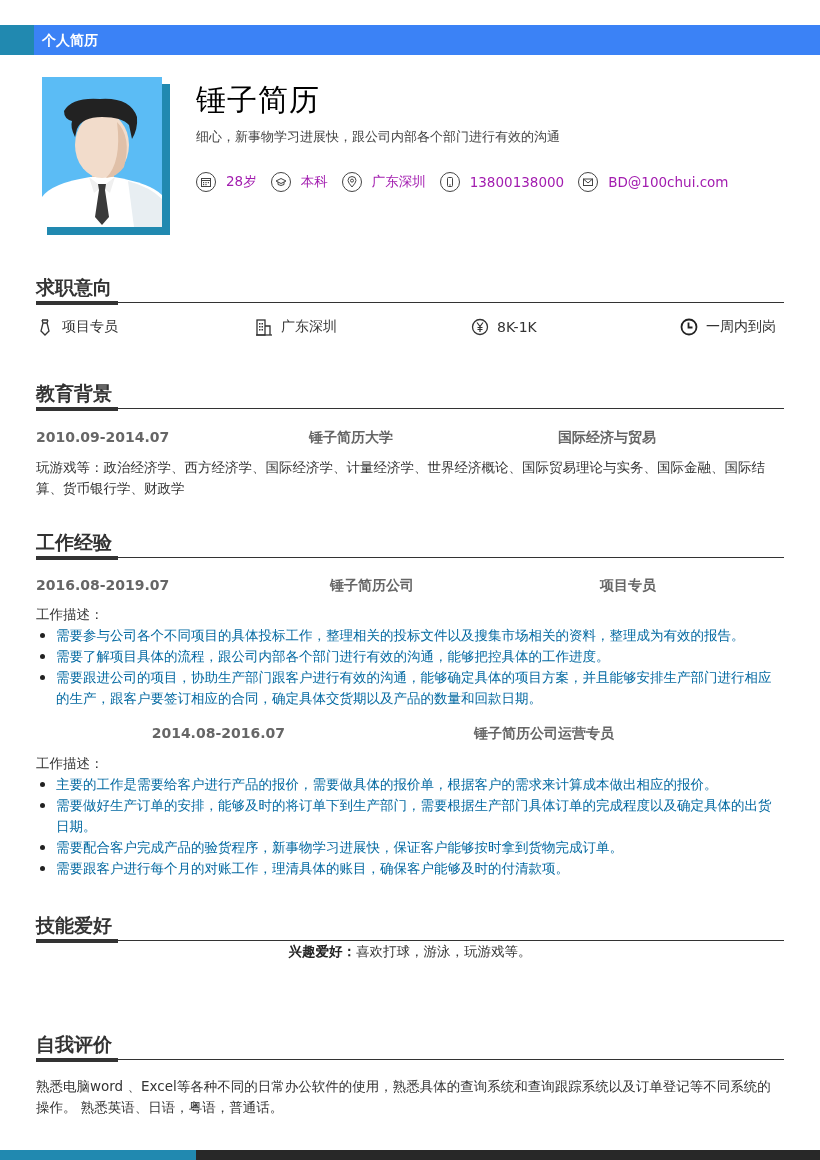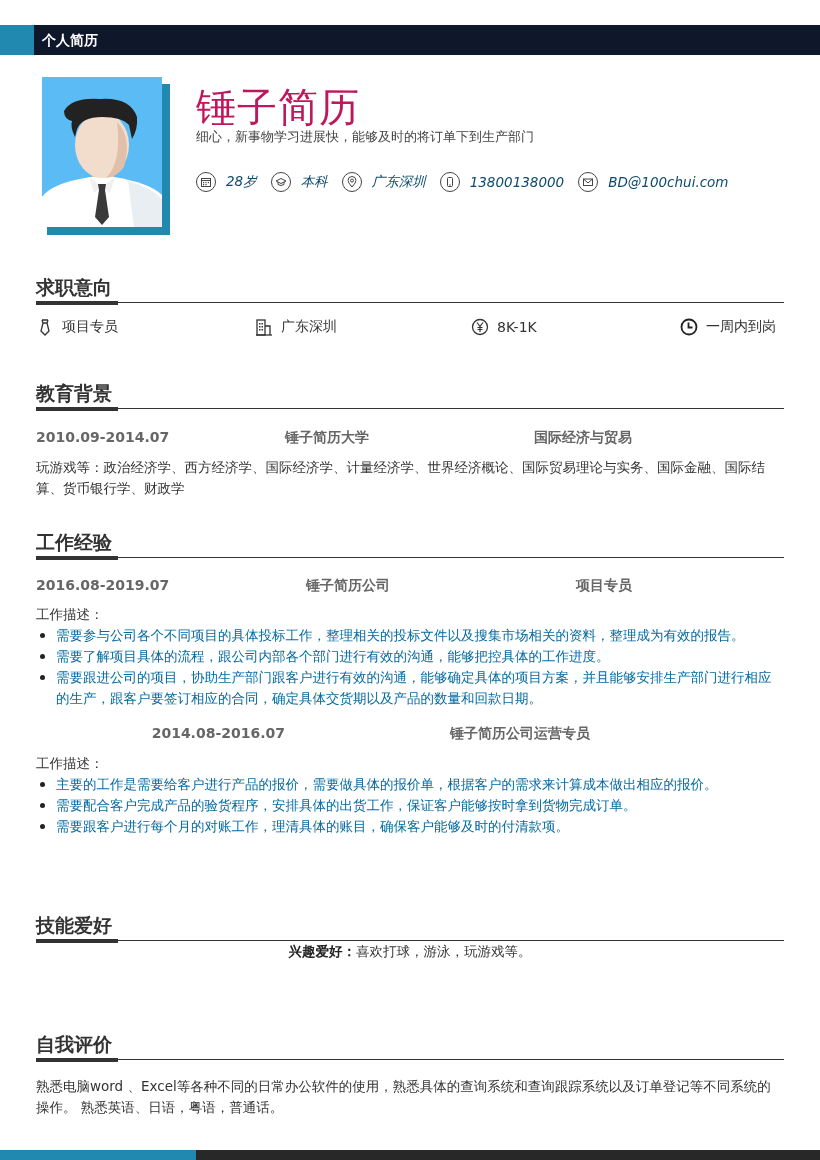--- a/index.html
+++ b/index.html
@@ -1,45 +1,45 @@
 <!DOCTYPE html>
 <html><head>
 <meta charset="utf-8">
 <style>
   * { box-sizing: border-box; margin: 0; padding: 0; }
   html, body { width: 820px; height: 1160px; background: #ffffff; overflow: hidden; }
   body { font-family: "DejaVu Sans", "Liberation Sans", sans-serif; color: #333; position: relative; }
 
-  .topbar { position: absolute; left: 0; top: 25px; width: 820px; height: 30px; background: #0f172a; }
+  .topbar { position: absolute; left: 0; top: 25px; width: 820px; height: 30px; background: #3b82f6; }
   .topbar .accent { position: absolute; left: 0; top: 0; width: 34px; height: 30px; background: #2189b0; }
   .topbar .title { position: absolute; left: 42px; top: 0; line-height: 30px; font-size: 14px; font-weight: bold; color: #fff; }
 
   .photo-wrap { position: absolute; left: 42px; top: 77px; width: 128px; height: 158px; }
   .photo-shadow { position: absolute; left: 5px; top: 7px; width: 123px; height: 151px; background: #2189b0; }
   .photo { position: absolute; left: 0; top: 0; width: 120px; height: 150px; background: #5bbcf5; overflow: hidden; }
 
-  .name { position: absolute; left: 196px; top: 80px; font-size: 40px; color: #be185d; font-weight: normal; letter-spacing: 1px; }
+  .name { position: absolute; left: 196px; top: 80px; font-size: 30px; color: #000000; font-weight: normal; letter-spacing: 1px; }
   .motto { position: absolute; left: 196px; top: 128px; font-size: 13px; color: #444; }
-  .contacts { position: absolute; left: 196px; top: 172px; display: flex; align-items: center; font-size: 13.5px; color: #0c4a6e; font-style: italic; }
+  .contacts { position: absolute; left: 196px; top: 172px; display: flex; align-items: center; font-size: 13.5px; color: #a21caf; }
   .contact { display: flex; align-items: center; margin-right: 14px; }
   .cicon { width: 20px; height: 20px; border: 1.2px solid #444; border-radius: 50%; display: flex; align-items: center; justify-content: center; margin-right: 10px; }
   .cicon svg { width: 12px; height: 12px; }
 
   .section { position: absolute; left: 36px; width: 748px; }
   .sec-head { position: relative; height: 32px; border-bottom: 1.5px solid #333; }
   .sec-title { position: absolute; left: 0; bottom: 1px; font-size: 19px; font-weight: bold; color: #333; }
   .sec-bar { position: absolute; left: 0; bottom: -3px; width: 82px; height: 4px; background: #333; }
 
   .intent-row { position: absolute; top: 47px; left: 0; width: 748px; display: flex; font-size: 14px; color: #333; }
   .intent-item { position: absolute; display: flex; align-items: center; top: 0; }
   .intent-item svg { width: 18px; height: 18px; margin-right: 8px; }
 
   .row3 { display: flex; font-size: 14px; font-weight: bold; color: #666; height: 20px; line-height: 20px; }
   .row3 .c1 { width: 249px; }
-  .row3 .c2 { width: 249px; }
+  .row3 .c2 { width: 249px; margin-left: 24px; }
   .body-text { font-size: 13.5px; color: #333; line-height: 21px; }
   ul.bul { list-style: none; }
   ul.bul li { position: relative; padding-left: 20px; font-size: 13.5px; line-height: 21px; color: #0369a1; }
   ul.bul li::before { content: ""; position: absolute; left: 4px; top: 8px; width: 5px; height: 5px; background: #222; border-radius: 50%; }
   b.lbl { font-weight: bold; color: #222; }
 
   .bottombar { position: absolute; left: 0; top: 1150px; width: 820px; height: 10px; background: #282828; }
   .bottombar .accent { position: absolute; left: 0; top: 0; width: 196px; height: 10px; background: #2189b0; }
 </style>
 </head>
@@ -68,21 +68,21 @@
 
       <ellipse cx="60" cy="68" rx="27" ry="33" fill="#f2dccb"></ellipse>
       <path d="M75 45 Q90 60 82 90 Q75 100 64 101 Q80 85 75 45 Z" fill="#e0c0a8"></path>
 
       <path d="M22 34 Q30 20 58 22 Q88 20 95 40 Q96 52 90 62 L87 48 Q80 40 60 40 Q40 40 35 52 L33 60 Q28 50 30 44 Q22 42 22 34 Z" fill="#222222"></path>
     </svg>
   </div>
 </div>
 
 <div class="name">锤子简历</div>
-<div class="motto">细心，新事物学习进展快，能够及时的将订单下到生产部门</div>
+<div class="motto">细心，新事物学习进展快，跟公司内部各个部门进行有效的沟通</div>
 
 <div class="contacts">
   <div class="contact">
     <span class="cicon">
       <svg viewBox="0 0 12 12">
           <rect x="1.5" y="2.5" width="9" height="8" fill="none" stroke="#444" stroke-width="1"></rect>
           <line x1="1.5" y1="4.5" x2="10.5" y2="4.5" stroke="#444"></line>
           <rect x="3" y="6" width="1.2" height="1.2" fill="#444"></rect>
           <rect x="5.4" y="6" width="1.2" height="1.2" fill="#444"></rect>
           <rect x="7.8" y="6" width="1.2" height="1.2" fill="#444"></rect>
@@ -203,21 +203,22 @@
     <li>需要跟进公司的项目，协助生产部门跟客户进行有效的沟通，能够确定具体的项目方案，并且能够安排生产部门进行相应的生产，跟客户要签订相应的合同，确定具体交货期以及产品的数量和回款日期。</li>
   </ul>
   <div class="row3" style="margin-top:14px;text-align:right;">
     <span class="c1">2014.08-2016.07</span>
     <span class="c2">锤子简历公司</span>
     <span>运营专员</span>
   </div>
   <div class="body-text" style="margin-top:10px;">工作描述：</div>
   <ul class="bul">
     <li>主要的工作是需要给客户进行产品的报价，需要做具体的报价单，根据客户的需求来计算成本做出相应的报价。</li>
-    <li>需要配合客户完成产品的验货程序，安排具体的出货工作，保证客户能够按时拿到货物完成订单。</li>
+    <li>需要做好生产订单的安排，能够及时的将订单下到生产部门，需要根据生产部门具体订单的完成程度以及确定具体的出货日期。</li>
+    <li>需要配合客户完成产品的验货程序，新事物学习进展快，保证客户能够按时拿到货物完成订单。</li>
     <li>需要跟客户进行每个月的对账工作，理清具体的账目，确保客户能够及时的付清款项。</li>
   </ul>
 </div>
 
 <div class="section" style="top:909px;text-align:center;">
   <div class="sec-head">
     <div class="sec-title">技能爱好</div>
     <div class="sec-bar"></div>
   </div>
   <div class="body-text">

